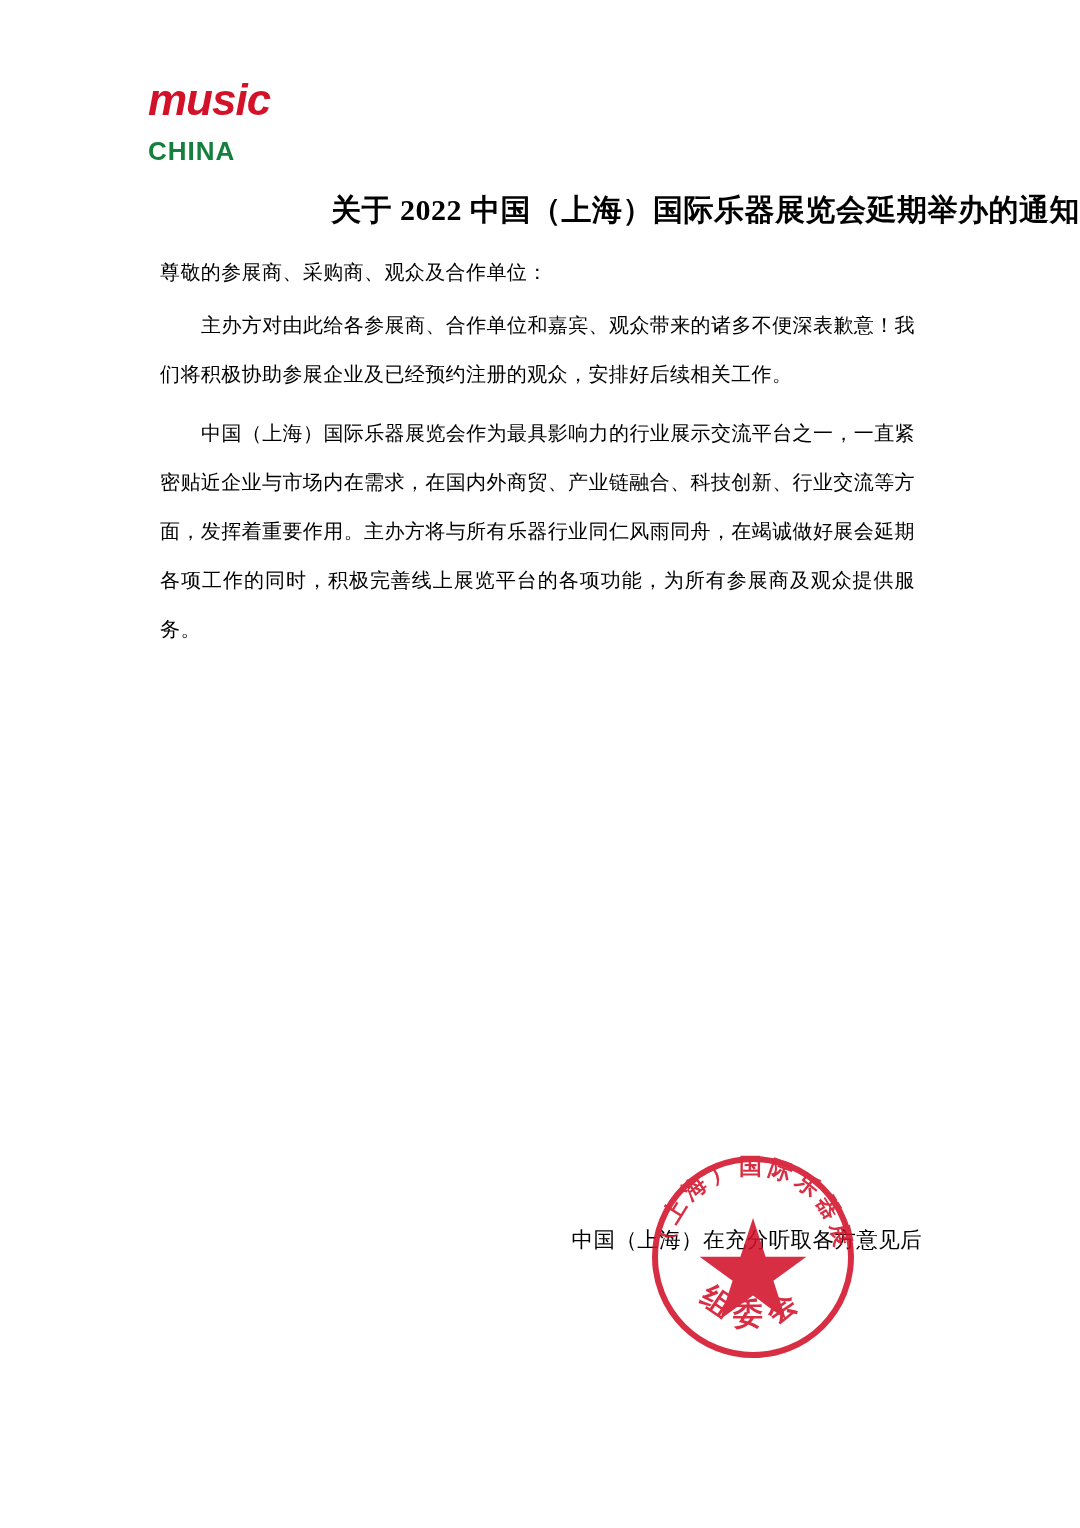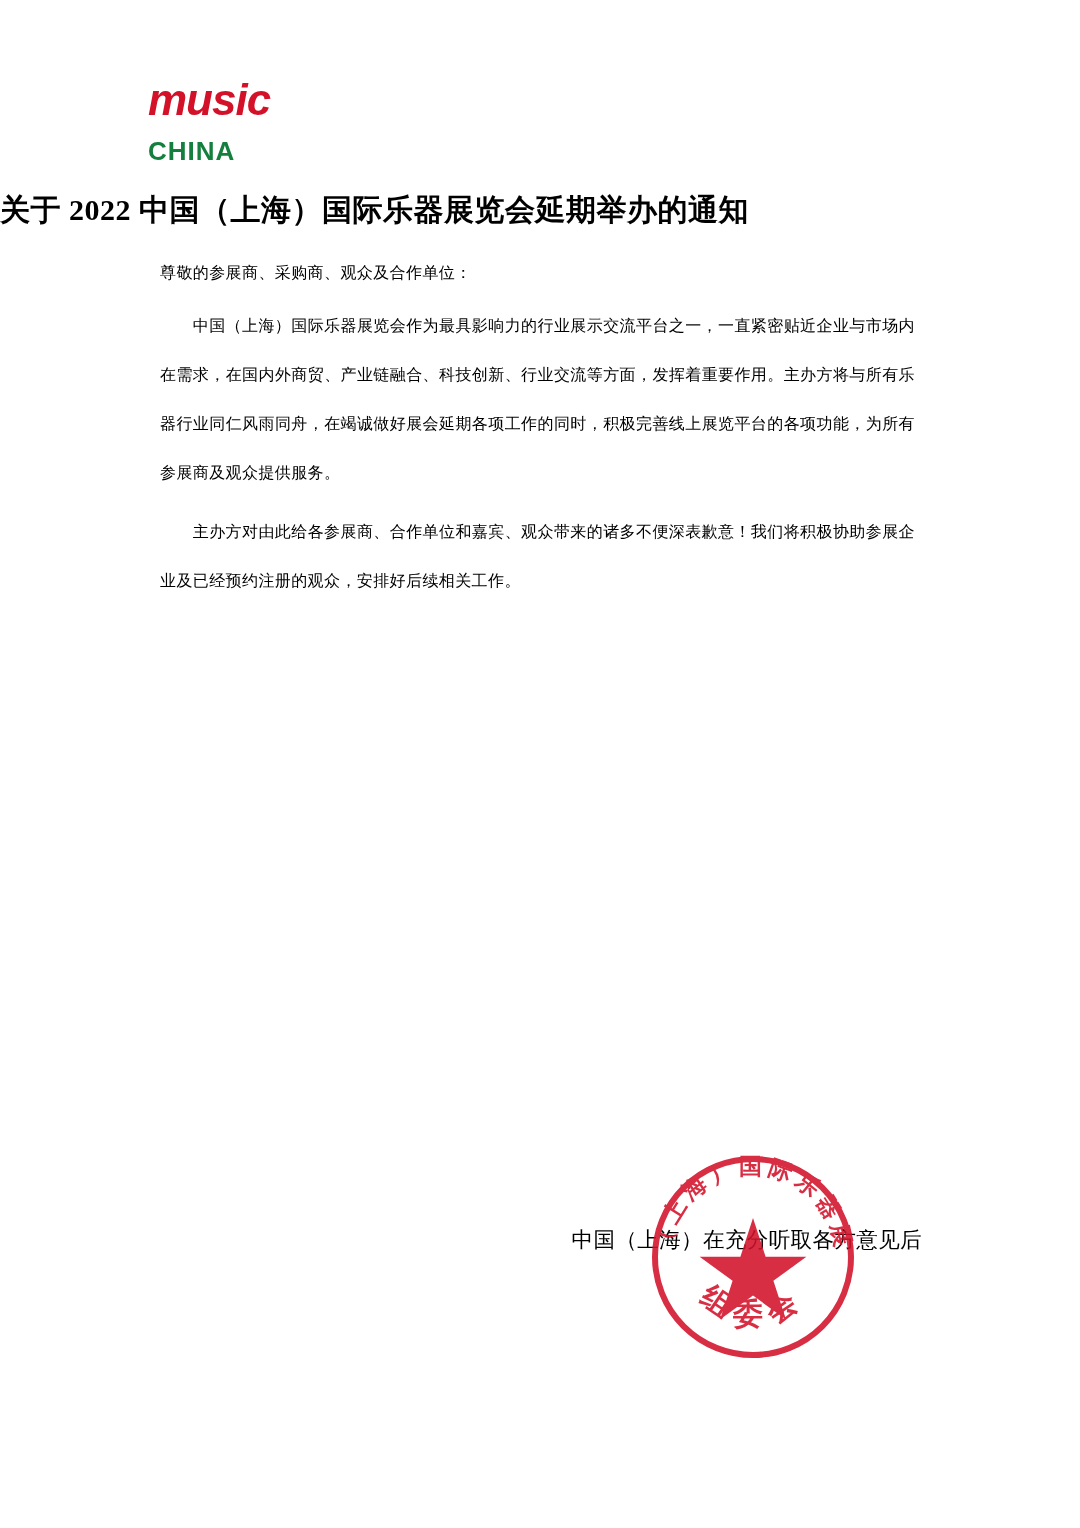--- a/index.html
+++ b/index.html
@@ -47,37 +47,37 @@
     margin-top: 16px;
     color: #15803d;
   }
 
   
   .doc-title {
     position: absolute;
     left: 0;
     top: 190px;
     width: 1080px;
-    text-align: left;
+    text-align: right;
     font-size: 30px;
     font-weight: bold;
     letter-spacing: 0.5px;
     color: #000;
   }
 
   
   .body-wrap {
     position: absolute;
     left: 160px;
     top: 248px;
     width: 762px;
   }
   p.para {
     margin: 0 7px 10px 0;
-    font-size: 16px;
+    font-size: 20px;
     line-height: 49px;
     text-align: justify;
     text-justify: inter-ideograph;
     letter-spacing: 0.4px;
   }
   p.salutation {
     text-indent: 0;
     margin-bottom: 4px;
   }
   p.indent {
@@ -114,22 +114,22 @@
 
   <div class="logo-block">
     <div class="logo-music">music</div>
     <div class="logo-china">CHINA</div>
   </div>
 
   <div class="doc-title">关于 2022 中国（上海）国际乐器展览会延期举办的通知</div>
 
   <div class="body-wrap">
     <p class="para salutation">尊敬的参展商、采购商、观众及合作单位：</p>
+    <p class="para indent">主办方对由此给各参展商、合作单位和嘉宾、观众带来的诸多不便深表歉意！我们将积极协助参展企业及已经预约注册的观众，安排好后续相关工作。</p>
     <p class="para indent">中国（上海）国际乐器展览会作为最具影响力的行业展示交流平台之一，一直紧密贴近企业与市场内在需求，在国内外商贸、产业链融合、科技创新、行业交流等方面，发挥着重要作用。主办方将与所有乐器行业同仁风雨同舟，在竭诚做好展会延期各项工作的同时，积极完善线上展览平台的各项功能，为所有参展商及观众提供服务。</p>
-    <p class="para indent">主办方对由此给各参展商、合作单位和嘉宾、观众带来的诸多不便深表歉意！我们将积极协助参展企业及已经预约注册的观众，安排好后续相关工作。</p>
   </div>
 
   <div class="sign-wrap">
     <span class="sign-line">中国（上海）在充分听取各方意见后</span>
   </div>
 
   <div class="seal">
     <svg width="210" height="210" viewBox="0 0 210 210" xmlns="http://www.w3.org/2000/svg">
       <defs>
         <path id="sealArcTop" d="M 22,105 A 83,83 0 0 1 188,105"></path>

